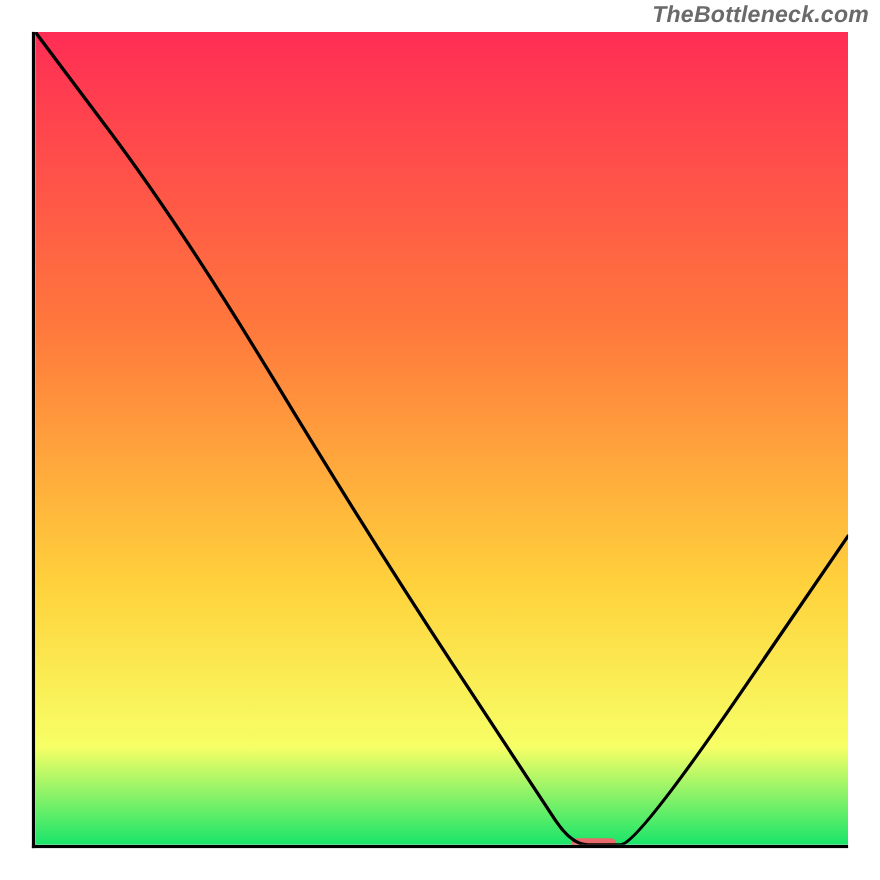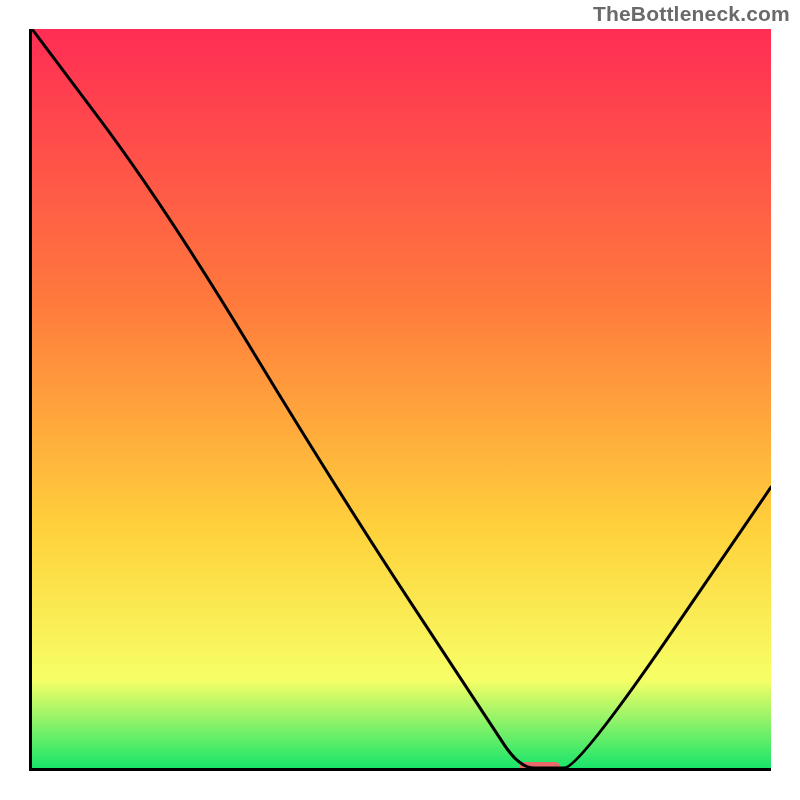--- a/index.html
+++ b/index.html
@@ -8,20 +8,21 @@
     width: 800px;
     height: 800px;
     background: #ffffff;
     font-family: Arial, Helvetica, sans-serif;
     overflow: hidden;
   }
   .frame {
     position: relative;
     width: 800px;
     height: 800px;
+    font-style: italic;
   }
   .watermark {
     position: absolute;
     top: 2px;
     right: 10px;
     font-size: 21px;
     font-weight: 600;
     color: #6a6a6a;
     letter-spacing: 0.2px;
   }

